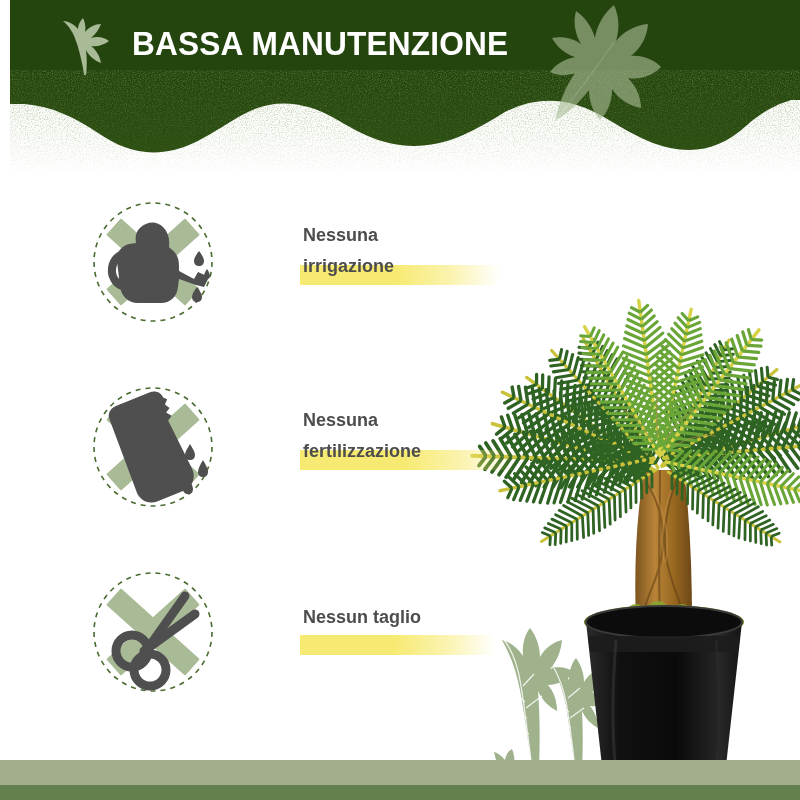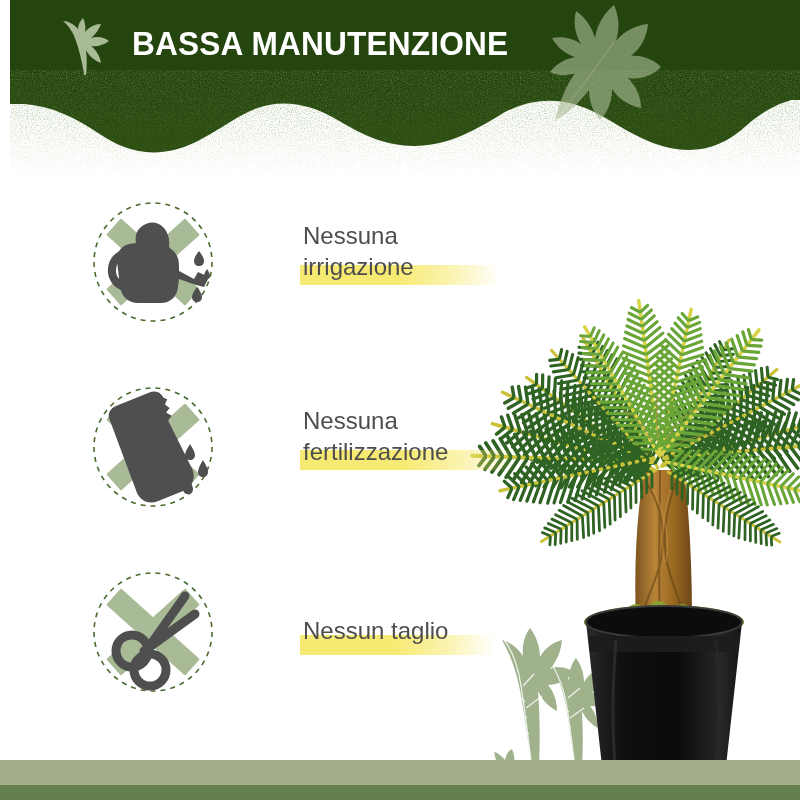--- a/index.html
+++ b/index.html
@@ -24,24 +24,24 @@
 
   
   .feature-row{position:absolute;left:0;width:520px;height:150px;}
   #feature-row-0{top:187px;}
   #feature-row-1{top:372px;}
   #feature-row-2{top:557px;}
 
   .feature-icon{position:absolute;left:78px;top:0;width:150px;height:150px;}
 
   .feature-text{position:absolute;left:303px;
-     font-size:24px;line-height:31px;color:#4d4d4d;font-weight:400;
+     font-size:18px;line-height:31px;color:#4d4d4d;font-weight:700;
      white-space:pre-line;z-index:3;}
   .feature-text.two-line{top:33px;}
-  .feature-text.one-line{top:58px;}
+  .feature-text.one-line{top:45px;}
 
   .hl{position:absolute;left:300px;height:20px;z-index:2;
      background:linear-gradient(90deg,#f7ea72 0%,#f7ea72 48%,rgba(247,234,114,.55) 76%,rgba(247,234,114,0) 100%);}
   #hl-0{top:78px;width:200px;}
   #hl-1{top:78px;width:215px;}
   #hl-2{top:78px;width:195px;}
 
   
   #plant{position:absolute;left:430px;top:170px;width:370px;height:620px;}
 

